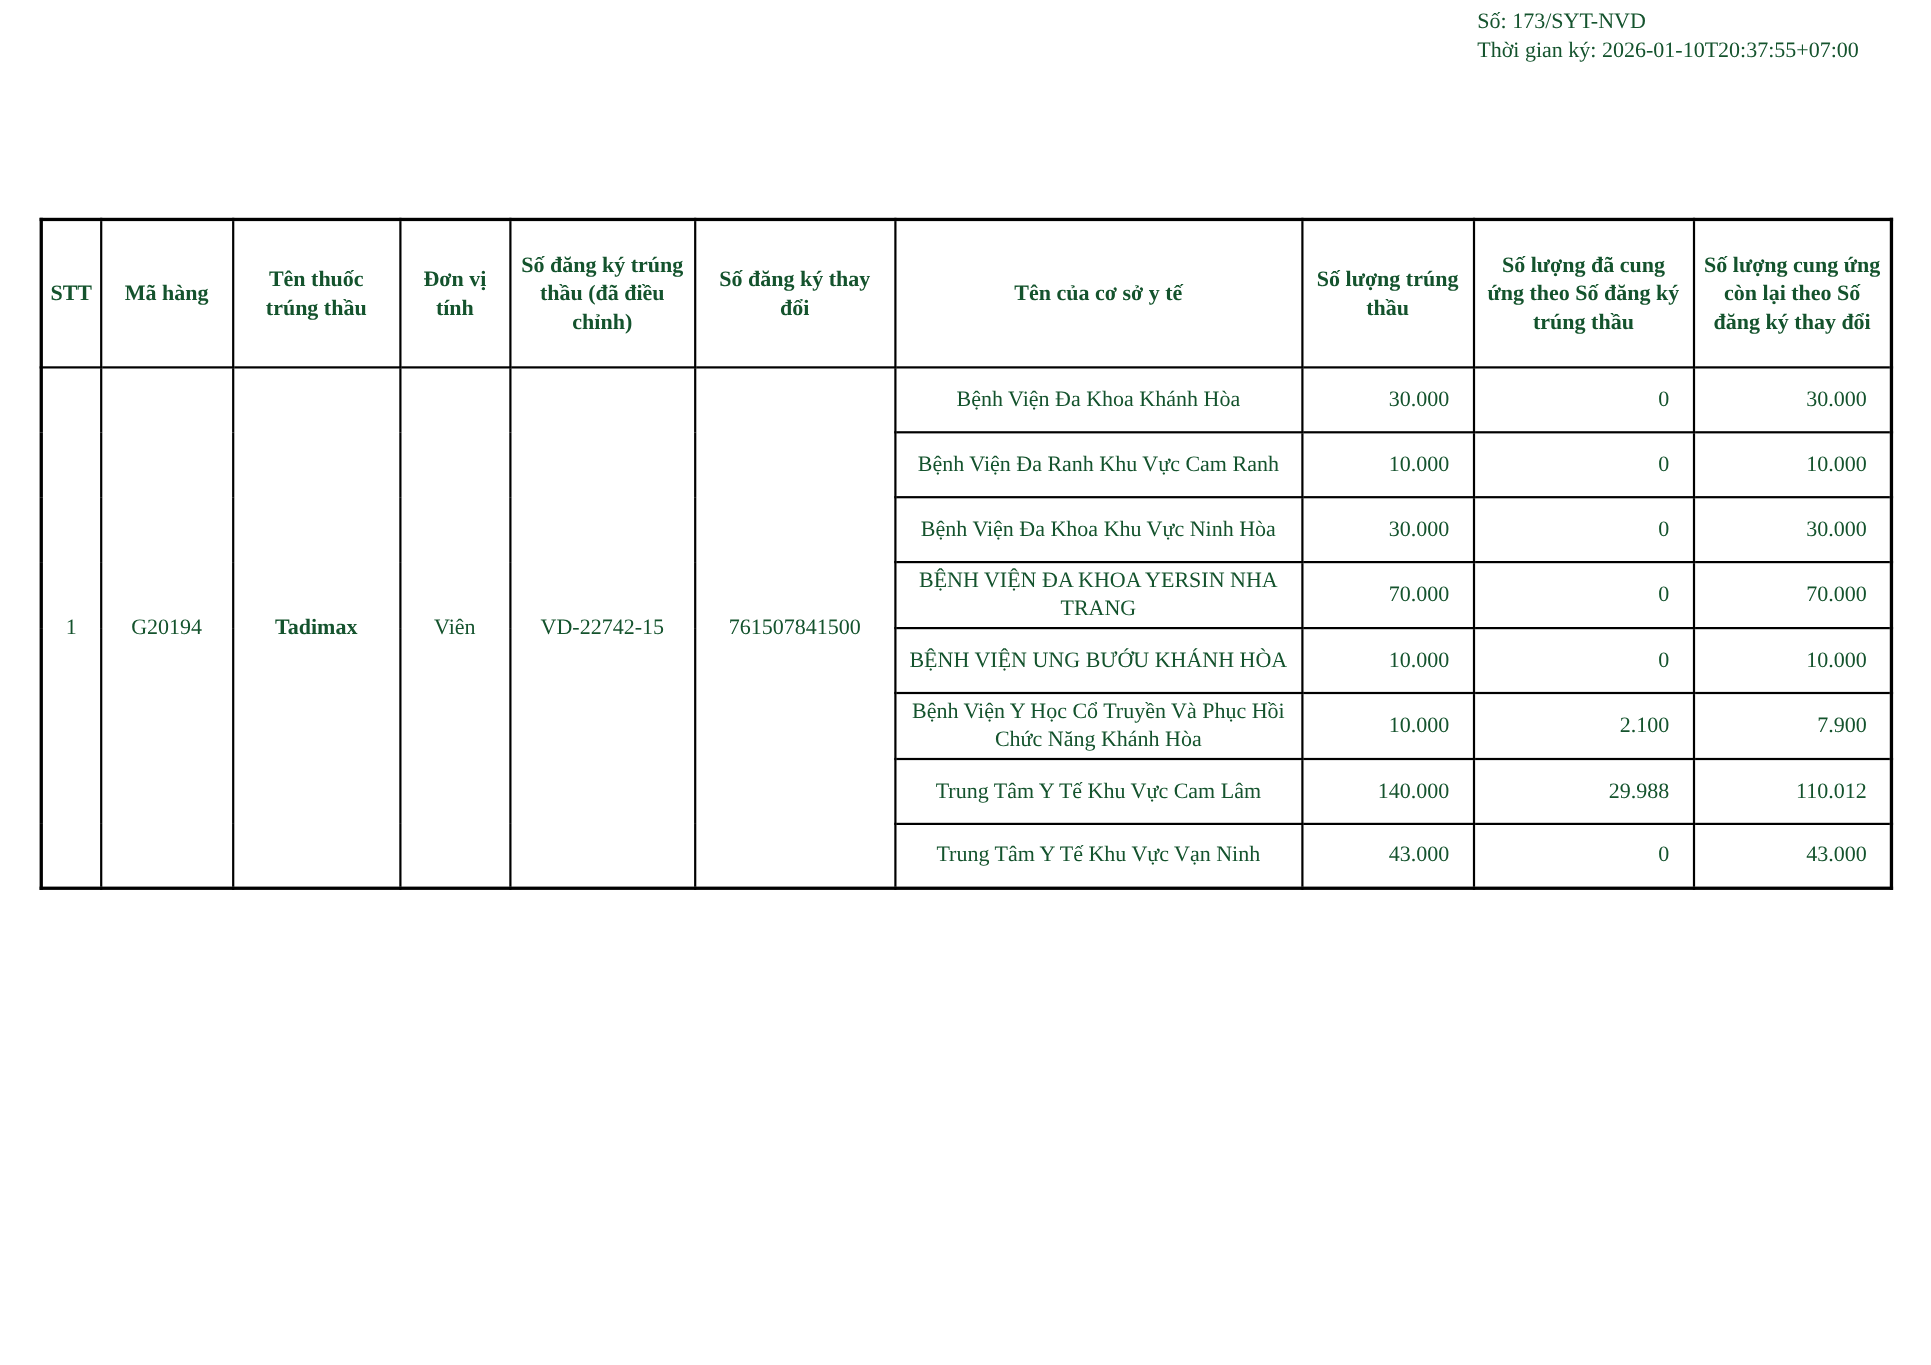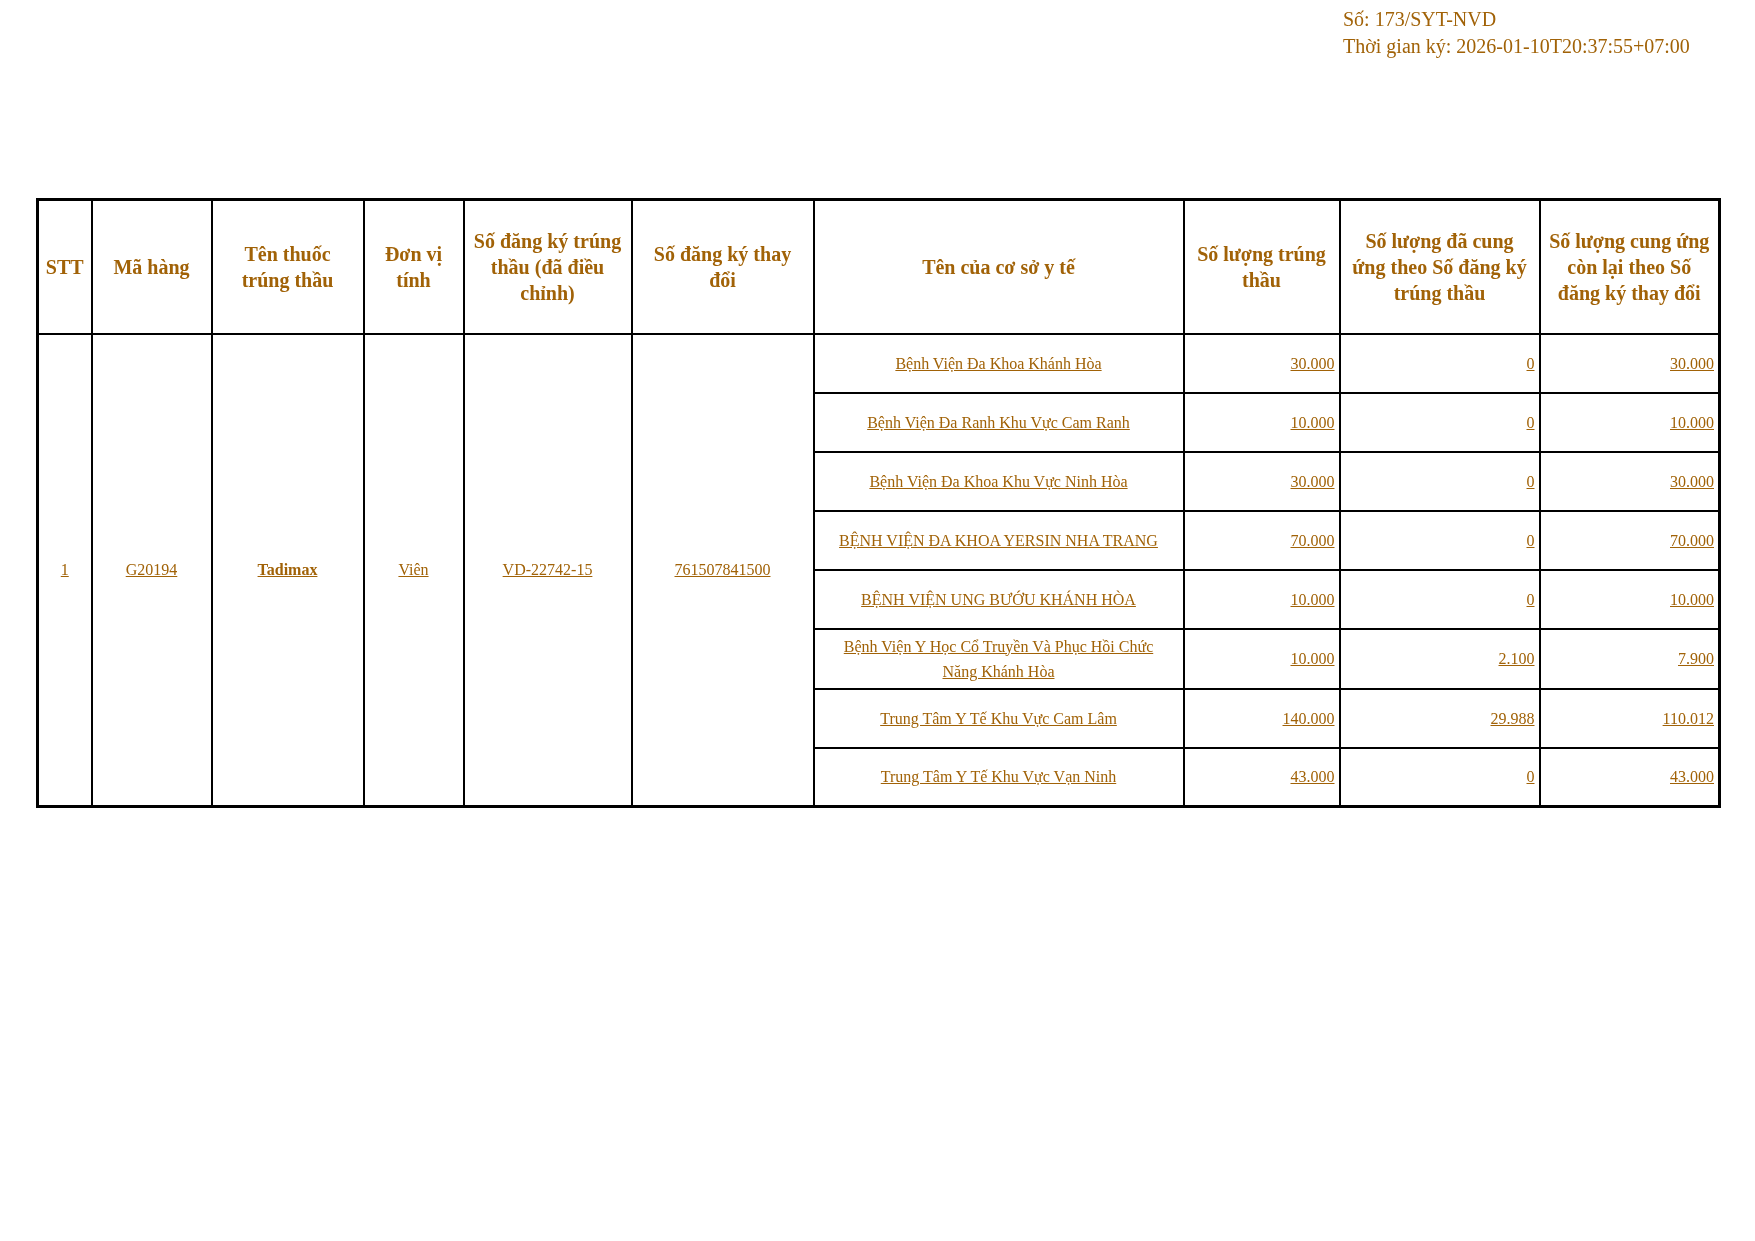--- a/index.html
+++ b/index.html
@@ -5,21 +5,21 @@
   html, body {
     margin: 0;
     padding: 0;
     background: #ffffff;
   }
   .page {
     position: relative;
     width: 1755px;
     height: 1241px;
     background: #ffffff;
-    color: #a16207;
+    color: #14532d;
     font-family: "Liberation Serif", "DejaVu Serif", serif;
     overflow: hidden;
   }
   .doc-meta {
     position: absolute;
     left: 1343px;
     top: 6px;
     font-size: 20px;
     line-height: 27px;
     text-align: left;
@@ -67,39 +67,38 @@
     text-align: center;
     padding: 4px 6px;
   }
   .doc-table thead tr {
     height: 134px;
   }
   .doc-table tbody tr {
     height: 59px;
   }
   .doc-table td {
-    font-size: 16px;
+    font-size: 20px;
     line-height: 25px;
-    text-decoration: underline;
   }
   td.cell-center {
     text-align: center;
     padding: 2px 6px;
   }
   td.cell-drug-name {
     font-weight: bold;
     text-align: center;
   }
   td.cell-facility {
     text-align: center;
     padding: 4px 10px;
   }
   td.cell-num {
     text-align: right;
-    padding: 2px 4px 2px 2px;
+    padding: 2px 21px 2px 2px;
   }
 </style>
 </head>
 <body>
 
 <div class="page">
 
   <div class="doc-meta">
     <div>Số: 173/SYT-NVD</div>
     <div>Thời gian ký: 2026-01-10T20:37:55+07:00</div>

